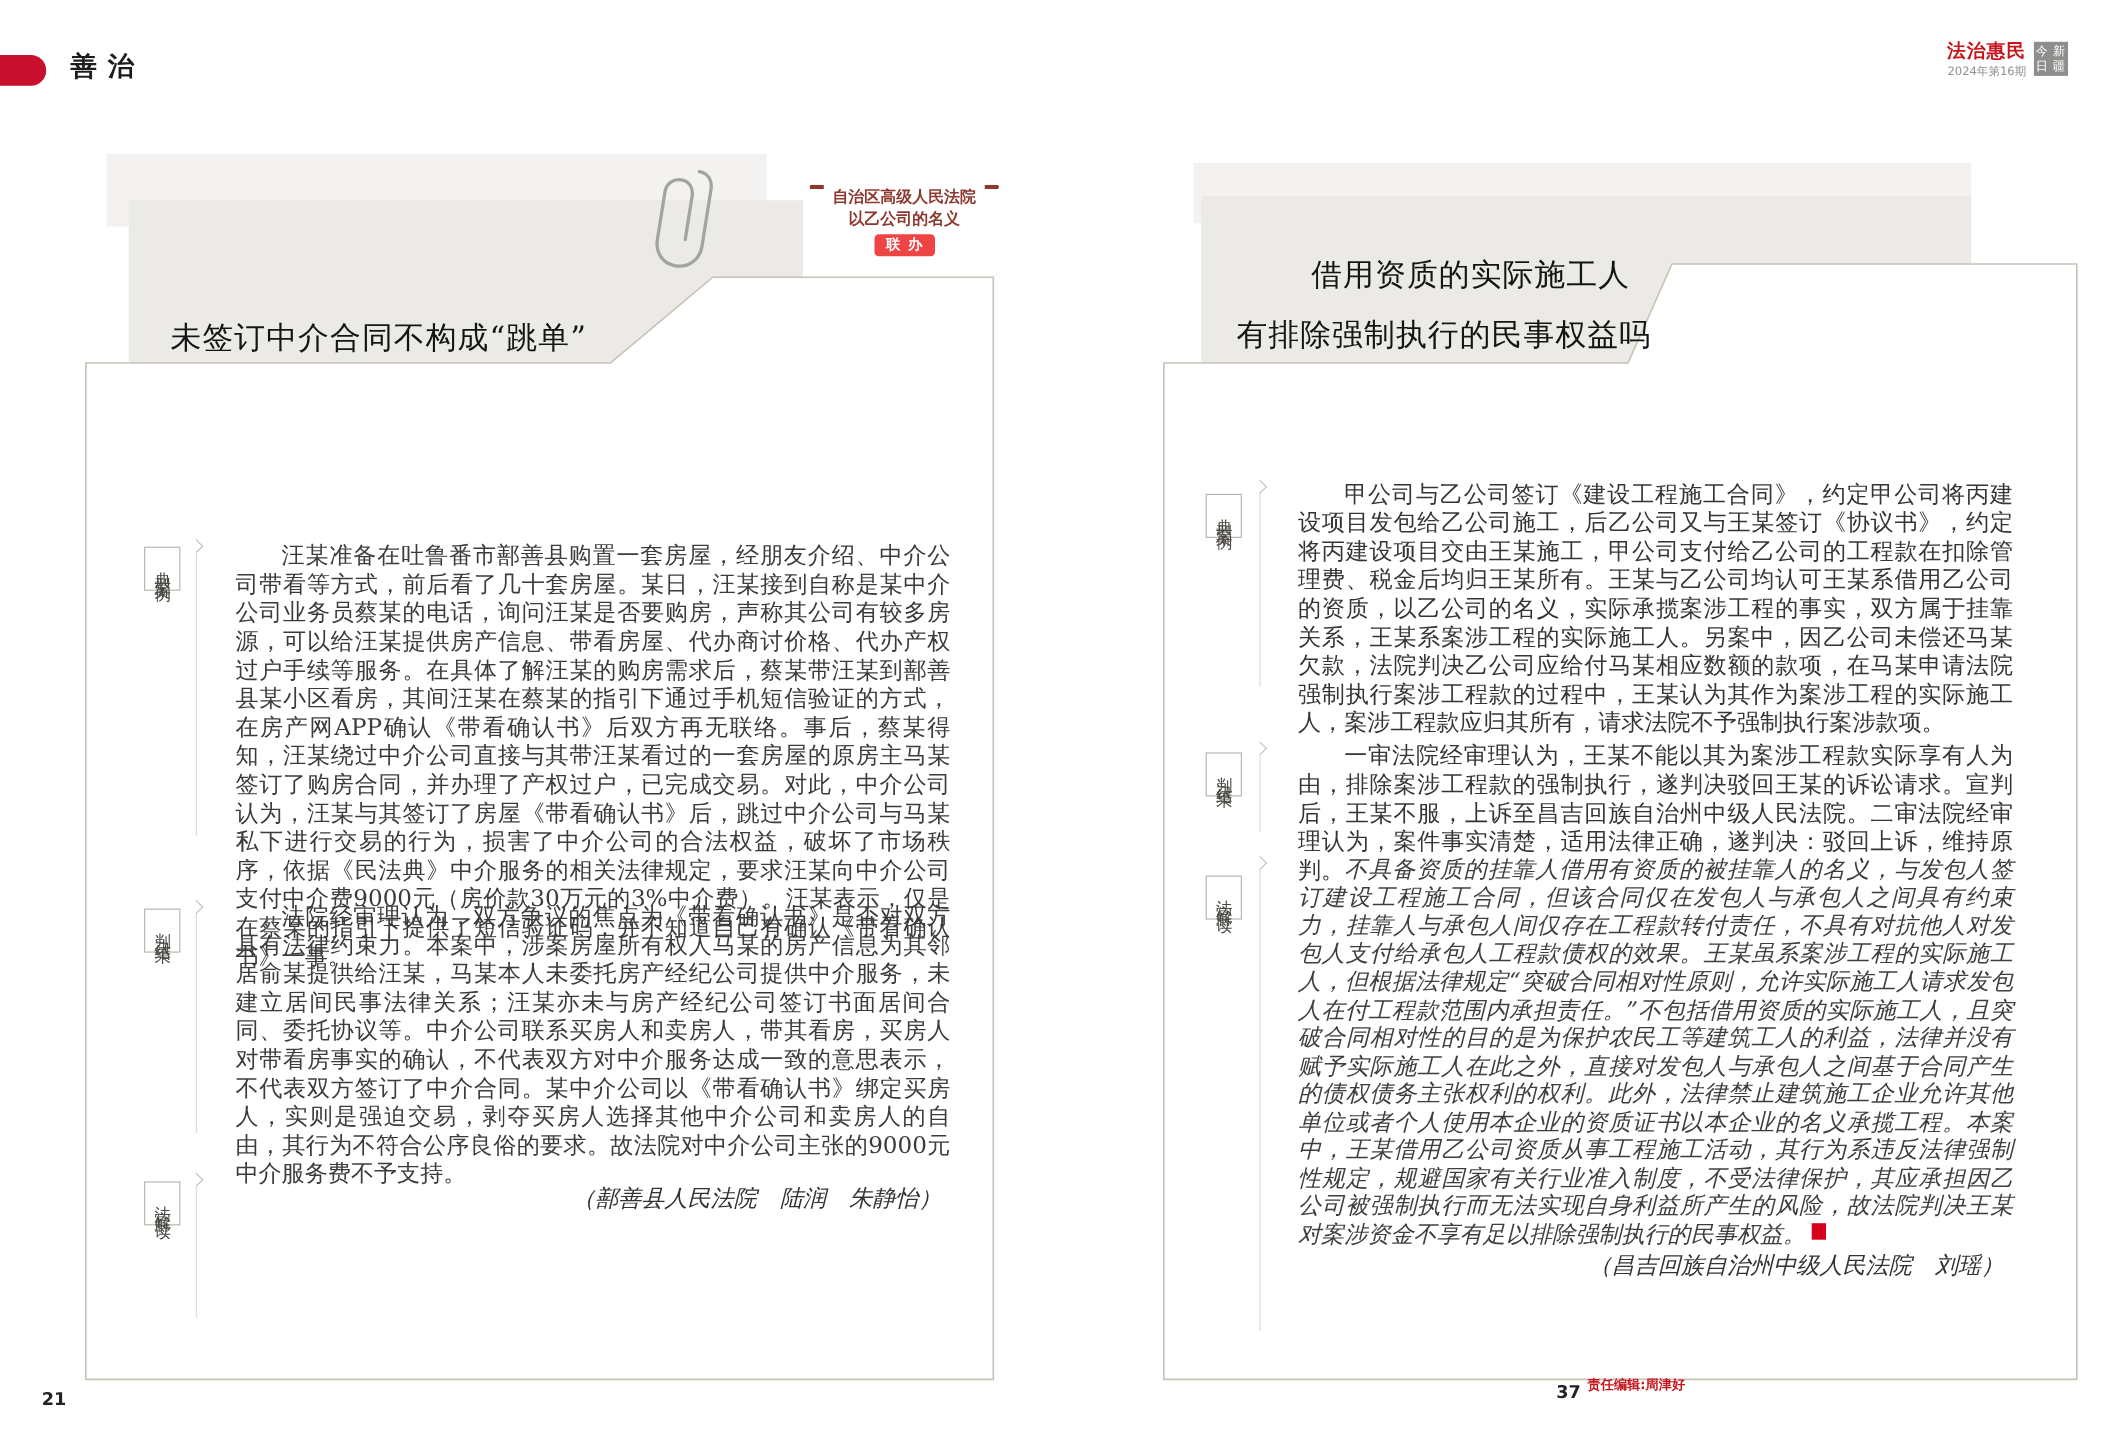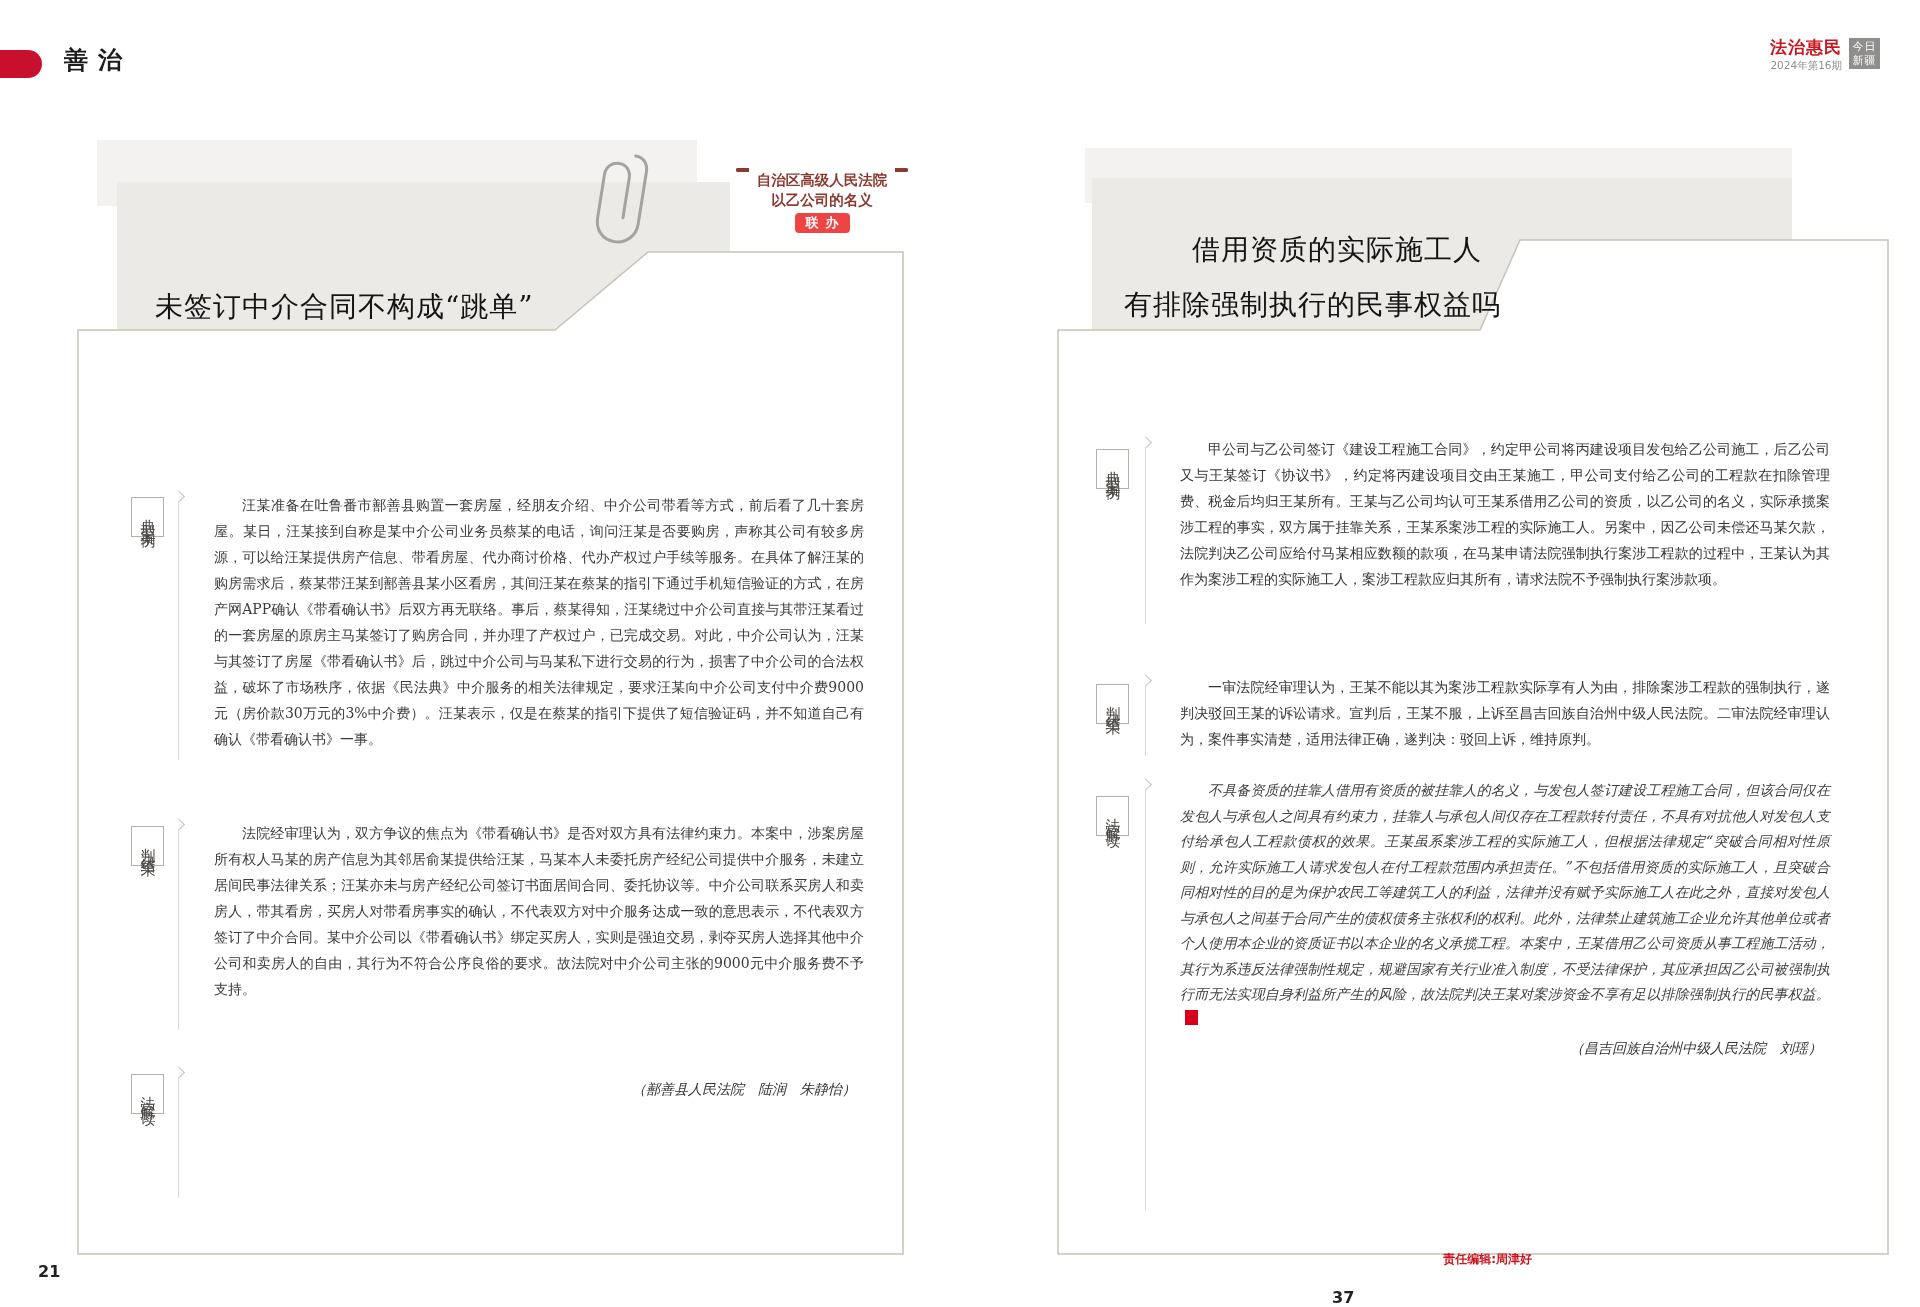--- a/index.html
+++ b/index.html
@@ -9,21 +9,21 @@
 
   
   .red-tab{left:0;top:50px;width:42px;height:28px;background:#c8102e;border-radius:0 14px 14px 0;}
   .section-tag{left:64px;top:44px;font-family:"DejaVu Serif","Liberation Serif",serif;
                font-size:24px;font-weight:bold;letter-spacing:10px;color:#1c1c1c;}
   .masthead{right:40px;top:38px;display:flex;align-items:flex-start;gap:7px;}
   .masthead .txt{text-align:right;}
   .masthead .mtitle{font-size:17px;font-weight:bold;color:#c8161e;letter-spacing:1px;line-height:18px;}
   .masthead .missue{font-size:10.5px;color:#8f8f8f;line-height:14px;margin-top:2px;}
   .logo-box{width:31px;height:31px;background:#8f8e8c;color:#ffffff;font-size:11px;line-height:14px;
-            display:flex;flex-direction:column;align-items:center;justify-content:center;letter-spacing:1px;text-align:center;}
+            display:flex;flex-direction:row;align-items:center;justify-content:center;letter-spacing:1px;text-align:center;}
 
   
   .gray-back{background:#f3f2f0;}
   .gray-main{background:#ebeae7;}
   .panel-svg{left:0;top:0;width:1920px;height:1307px;pointer-events:none;}
   .article-title{font-family:"DejaVu Serif","Liberation Serif",serif;font-size:28px;color:#141414;
                  letter-spacing:1px;white-space:nowrap;}
 
   
   .badge{left:736px;top:168px;width:172px;height:82px;display:flex;align-items:flex-start;}
@@ -35,21 +35,21 @@
   .badge .chip{margin-top:3px;background:#ef4444;color:#ffffff;font-size:13px;font-weight:bold;
                letter-spacing:7px;padding:2px 4px 2px 11px;border-radius:4px;line-height:16px;}
 
   
   .label-box{writing-mode:vertical-rl;text-orientation:upright;border:1px solid #b5b1a9;color:#4a4843;
              font-family:"DejaVu Serif","Liberation Serif",serif;font-size:15px;letter-spacing:5px;
              padding:9px 6px;background:#ffffff;}
   .vline{width:1px;background:#dcd9d3;}
   .chev{width:8px;height:8px;border-top:1.5px solid #c4c0b8;border-right:1.5px solid #c4c0b8;
         transform:rotate(45deg);background:transparent;}
-  .body-text{width:650px;font-size:14px;line-height:26px;color:#3b3b3b;text-align:justify;}
+  .body-text{width:650px;font-size:21px;line-height:26px;color:#3b3b3b;text-align:justify;}
   .body-text p{margin:0;text-indent:2em;}
   .serif-body{font-family:"DejaVu Serif","Liberation Serif",serif;}
   .sans-body{font-family:"DejaVu Sans","Liberation Sans",sans-serif;color:#353535;}
   .kai{font-family:"DejaVu Serif","Liberation Serif",serif;font-style:italic;color:#3f3e3c;}
   .tight{line-height:25.5px;}
   .attr{margin-top:8px;text-align:right;padding-right:8px;font-style:italic;
         font-family:"DejaVu Serif","Liberation Serif",serif;color:#333;}
   .endmark{display:inline-block;width:13px;height:15px;background:#d6001c;margin-left:5px;
            vertical-align:-2px;text-align:center;}
   .endmark::after{content:"J";color:#ffffff;font-style:italic;font-weight:bold;font-size:11px;
@@ -143,15 +143,15 @@
   <div class="abs label-box" style="left:1096px;top:796px;">法官解读</div>
   <div class="abs chev" style="left:1141px;top:780px;"></div>
   <div class="abs vline" style="left:1145px;top:790px;height:420px;"></div>
   <div class="abs body-text kai tight" style="left:1180px;top:778px;">
     <p><span>不具备资质的挂靠人借用有资质的被挂靠人的名义，与发包人签订建设工程施工合同，但该合同仅在发包人与承包人之间具有约束力，挂靠人与承包人间仅存在工程款转付责任，不具有对抗他人对发包人支付给承包人工程款债权的效果。王某虽系案涉工程的实际施工人，但根据法律规定“突破合同相对性原则，允许实际施工人请求发包人在付工程款范围内承担责任。”不包括借用资质的实际施工人，且突破合同相对性的目的是为保护农民工等建筑工人的利益，法律并没有赋予实际施工人在此之外，直接对发包人与承包人之间基于合同产生的债权债务主张权利的权利。此外，法律禁止建筑施工企业允许其他单位或者个人使用本企业的资质证书以本企业的名义承揽工程。本案中，王某借用乙公司资质从事工程施工活动，其行为系违反法律强制性规定，规避国家有关行业准入制度，不受法律保护，其应承担因乙公司被强制执行而无法实现自身利益所产生的风险，故法院判决王某对案涉资金不享有足以排除强制执行的民事权益。</span><span class="endmark"></span></p>
     <div class="attr" style="margin-top:3px;">（昌吉回族自治州中级人民法院　刘瑶）</div>
   </div>
 
   <div class="abs pageno" style="left:38px;top:1262px;">21</div>
   <div class="abs editor" style="left:1332px;top:1251px;width:200px;text-align:right;">责任编辑:周津好</div>
-  <div class="abs pageno" style="left:1332px;top:1288px;width:188px;text-align:left;">37</div>
+  <div class="abs pageno" style="left:1332px;top:1256px;width:188px;text-align:center;">37</div>
 
 </div>
 
 </body></html>

